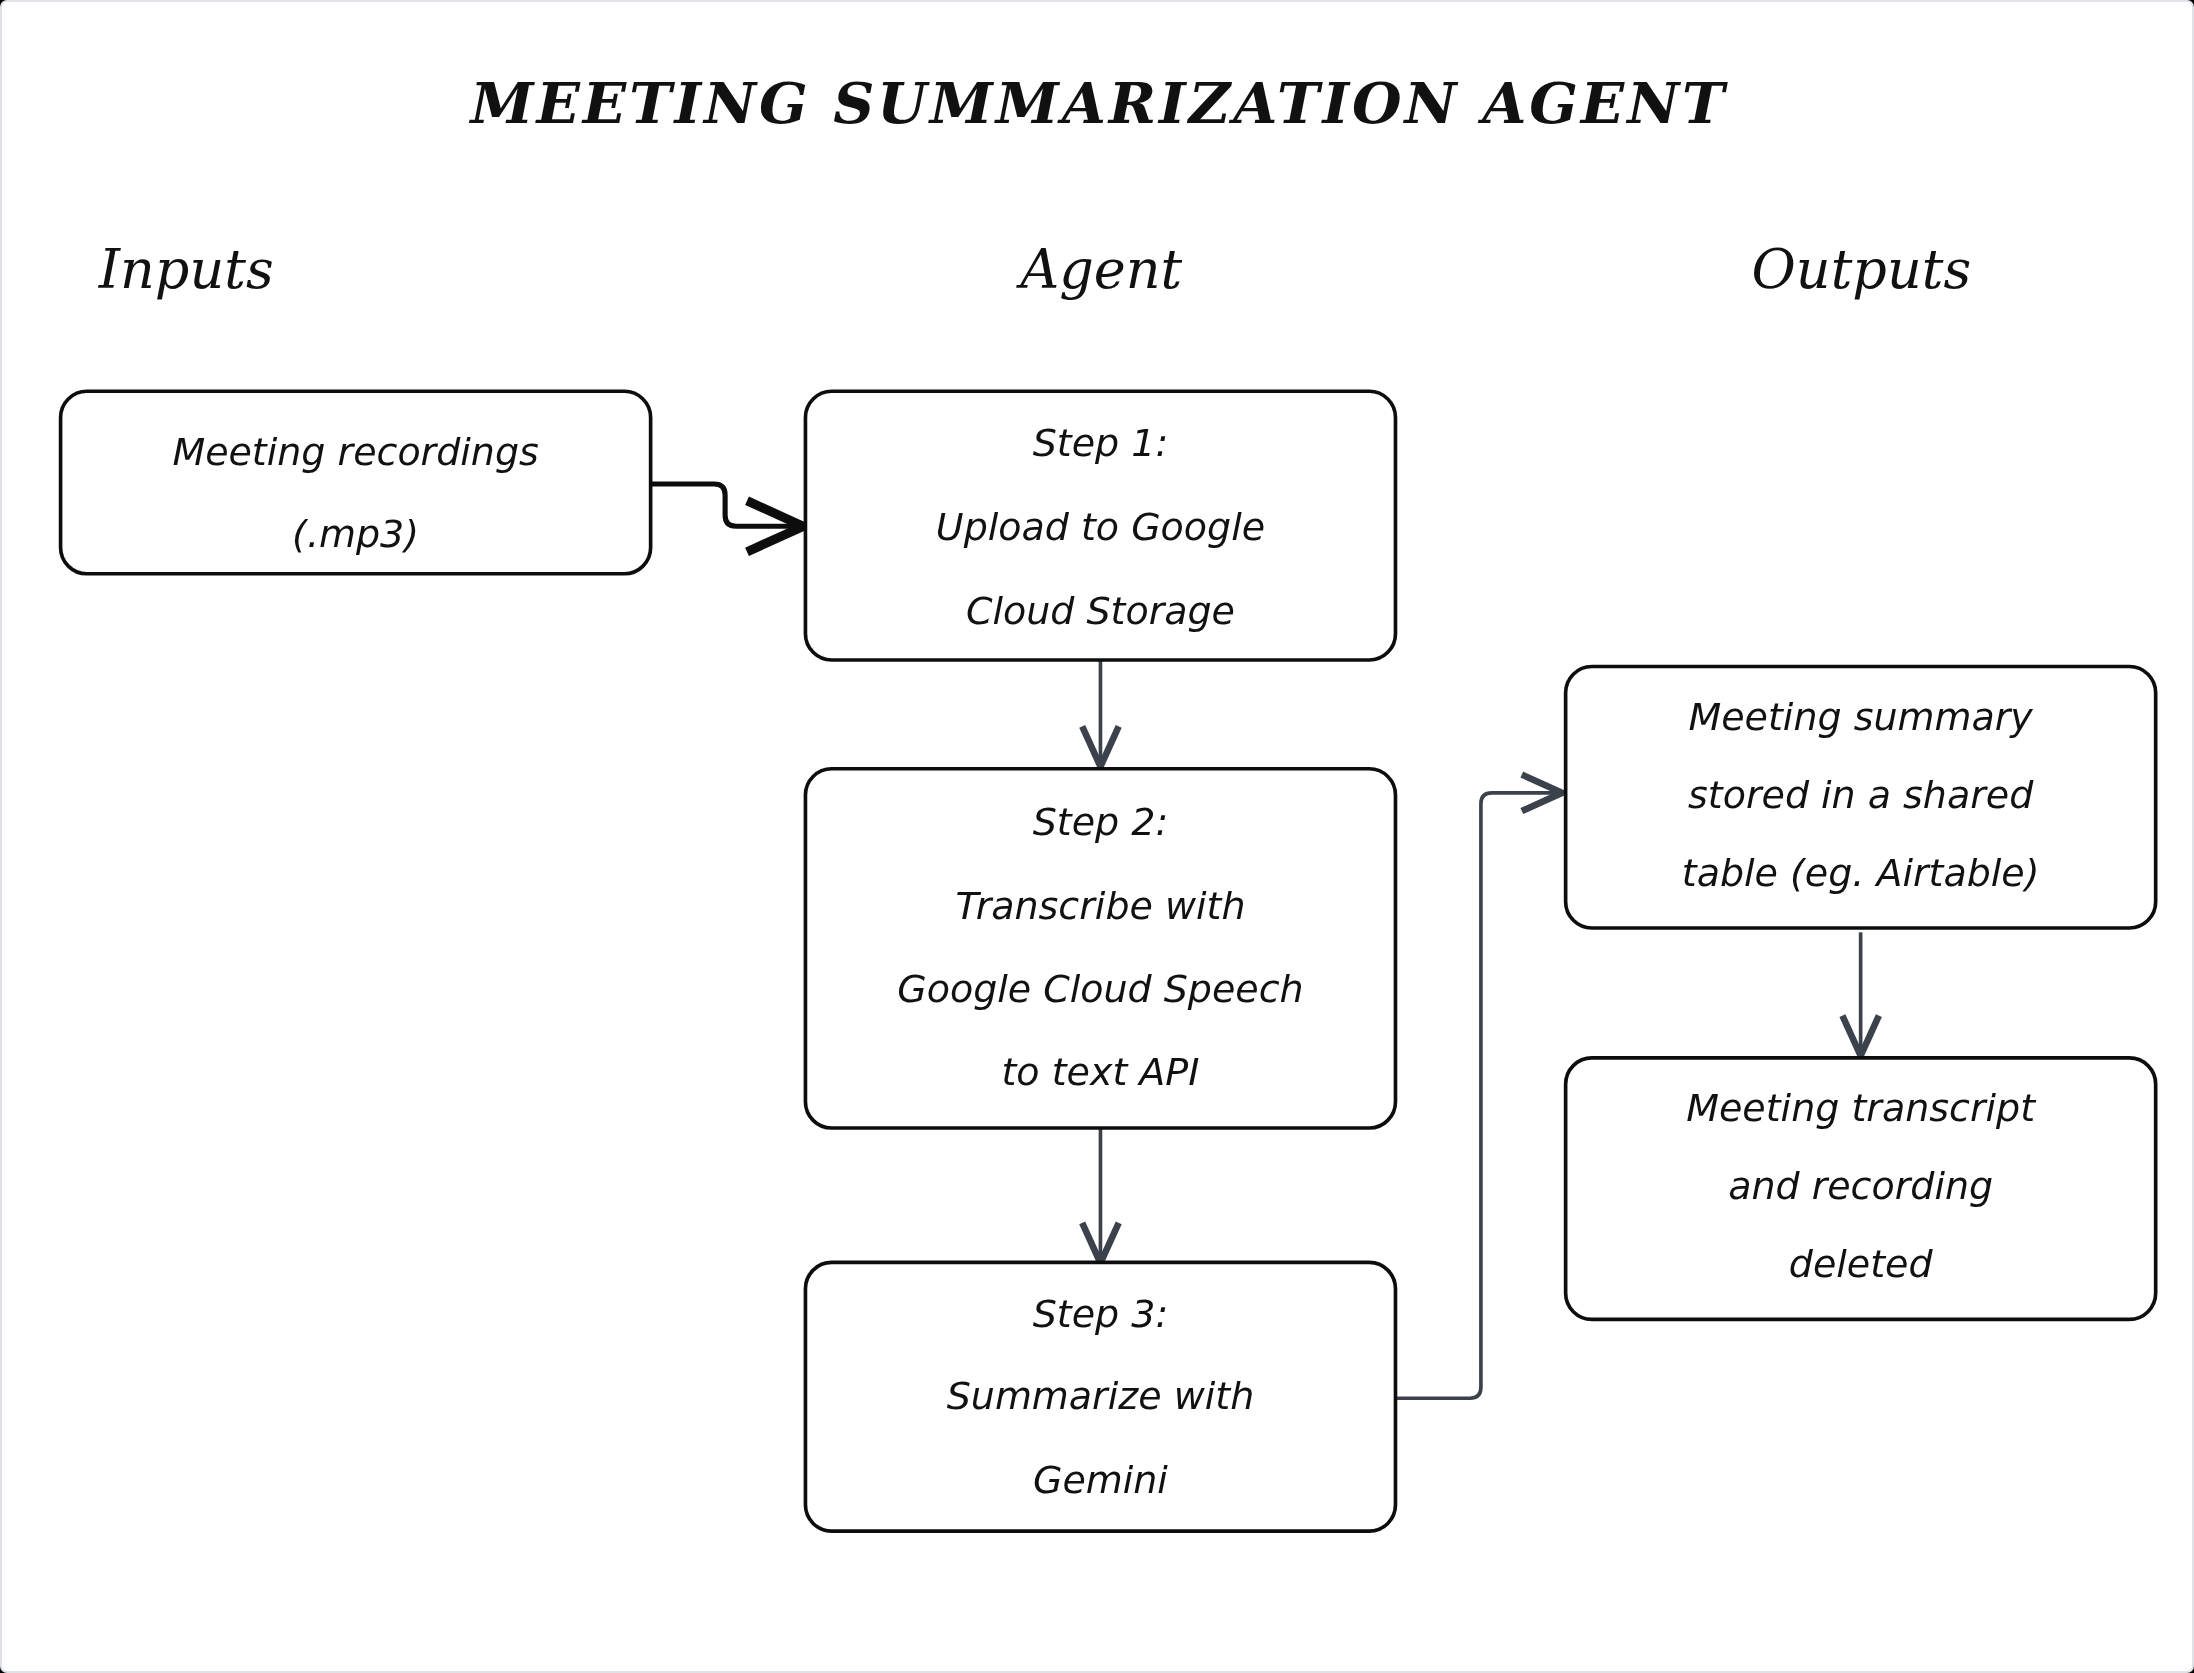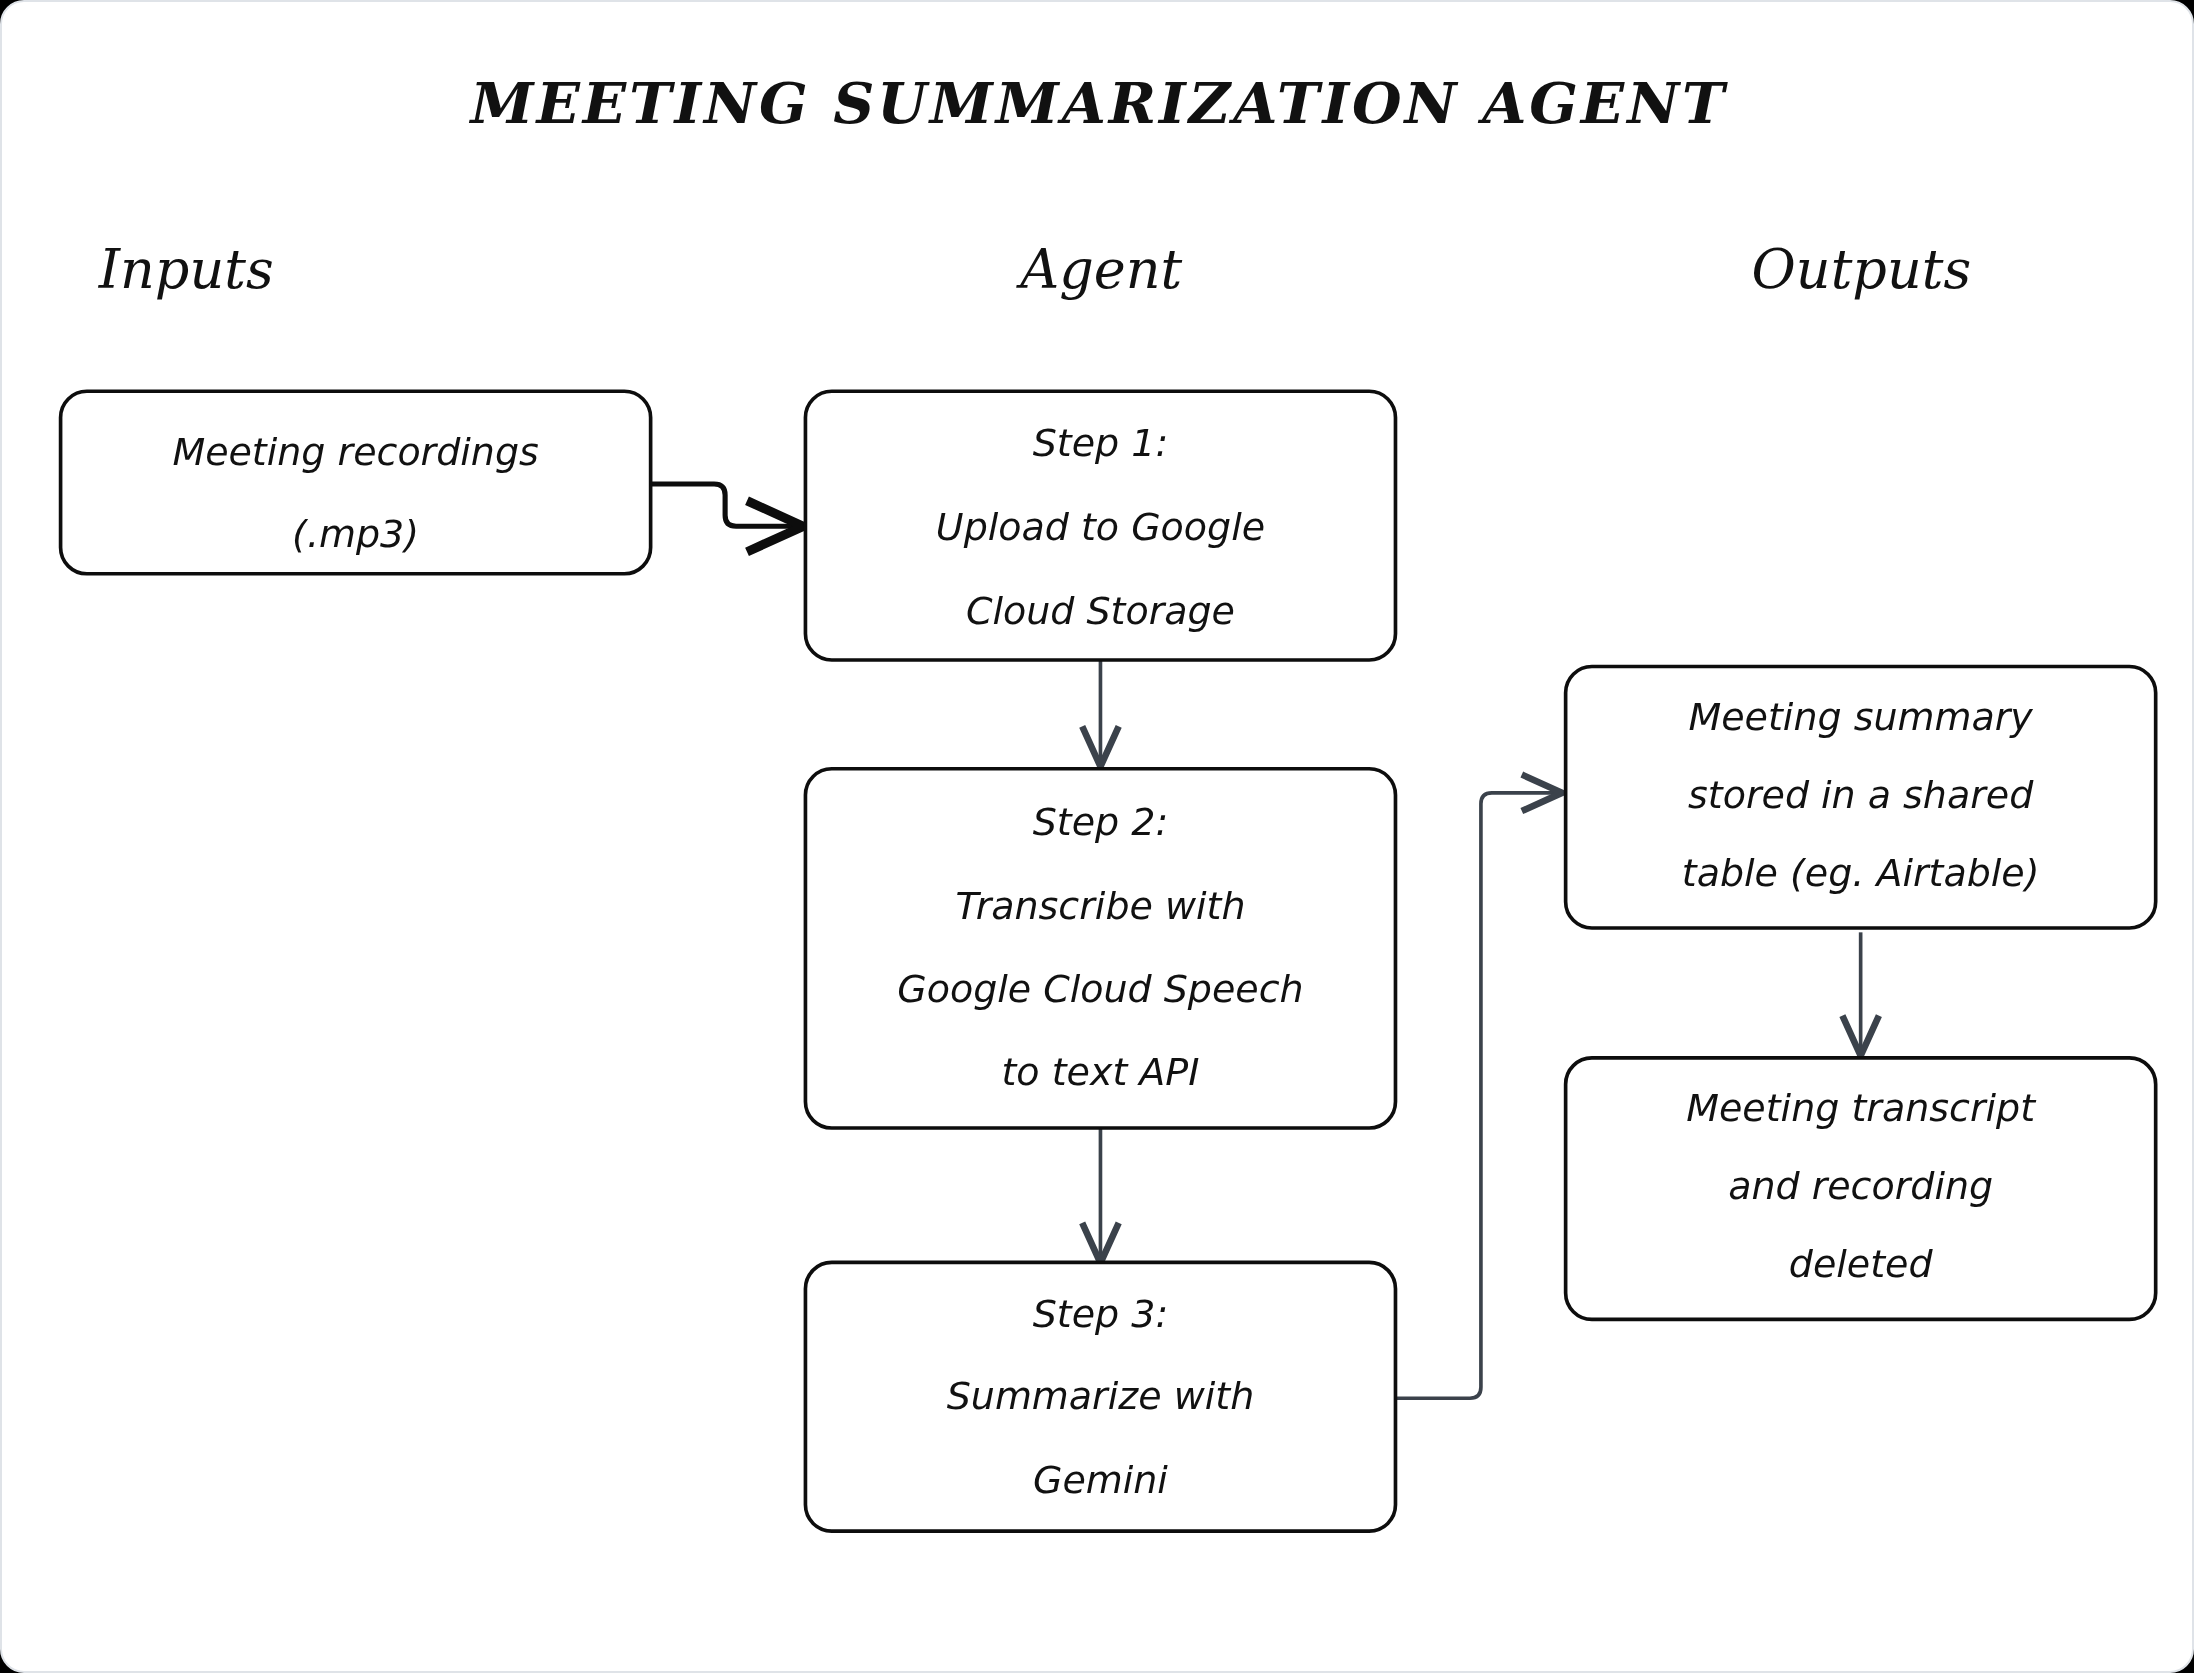--- a/index.html
+++ b/index.html
@@ -1,19 +1,19 @@
 <!DOCTYPE html>
 <html style="font-size:11.7px"><head>
 <meta charset="utf-8">
 <style>
   html,body{margin:0;padding:0;background:#000;}
   body{width:2194px;height:1673px;overflow:hidden;
        font-family:"DejaVu Sans", sans-serif;}
   #canvas{position:absolute;left:0;top:0;width:2194px;height:1673px;
-          background:#ffffff;border-radius:24px;
+          background:#ffffff;border-radius:7px;
           box-sizing:border-box;border:2.2px solid #dfe3e8;overflow:hidden;text-align:right;}
   svg#diagram{position:absolute;left:0;top:0;width:2194px;height:1673px;display:block;}
   .node-rect{fill:#ffffff;stroke:#0d0d0d;stroke-width:5;}
   .hand{font-family:"DejaVu Sans", sans-serif;fill:#111111;
         text-anchor:middle;dominant-baseline:middle;
         font-style:italic;font-weight:400;}
   .title-txt{font-size:78px;letter-spacing:4px;font-weight:700;
              font-style:italic;font-family:"DejaVu Serif", serif;}
   .col-head{font-size:74px;font-style:italic;font-family:"DejaVu Serif", serif;}
   .node-txt{font-size:52px;}

